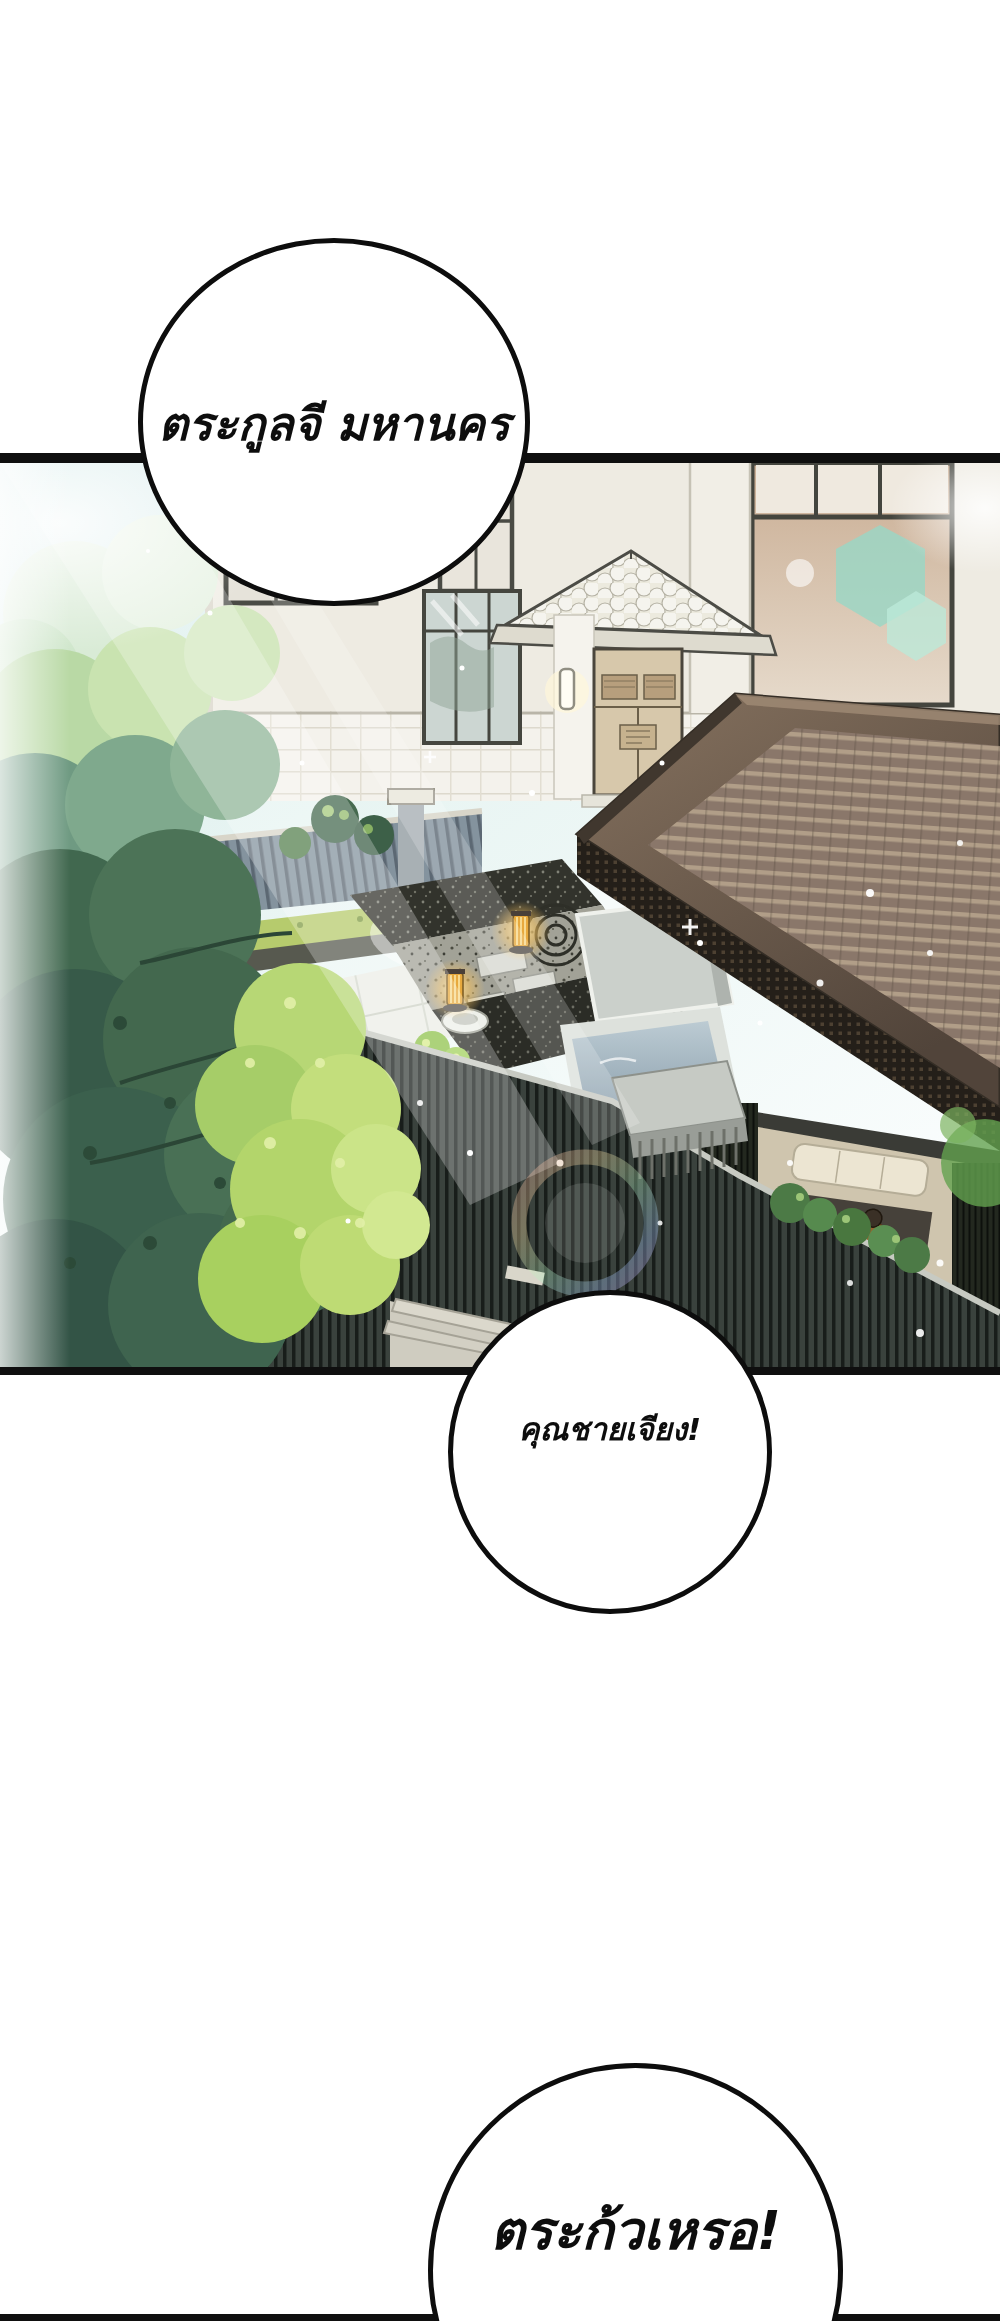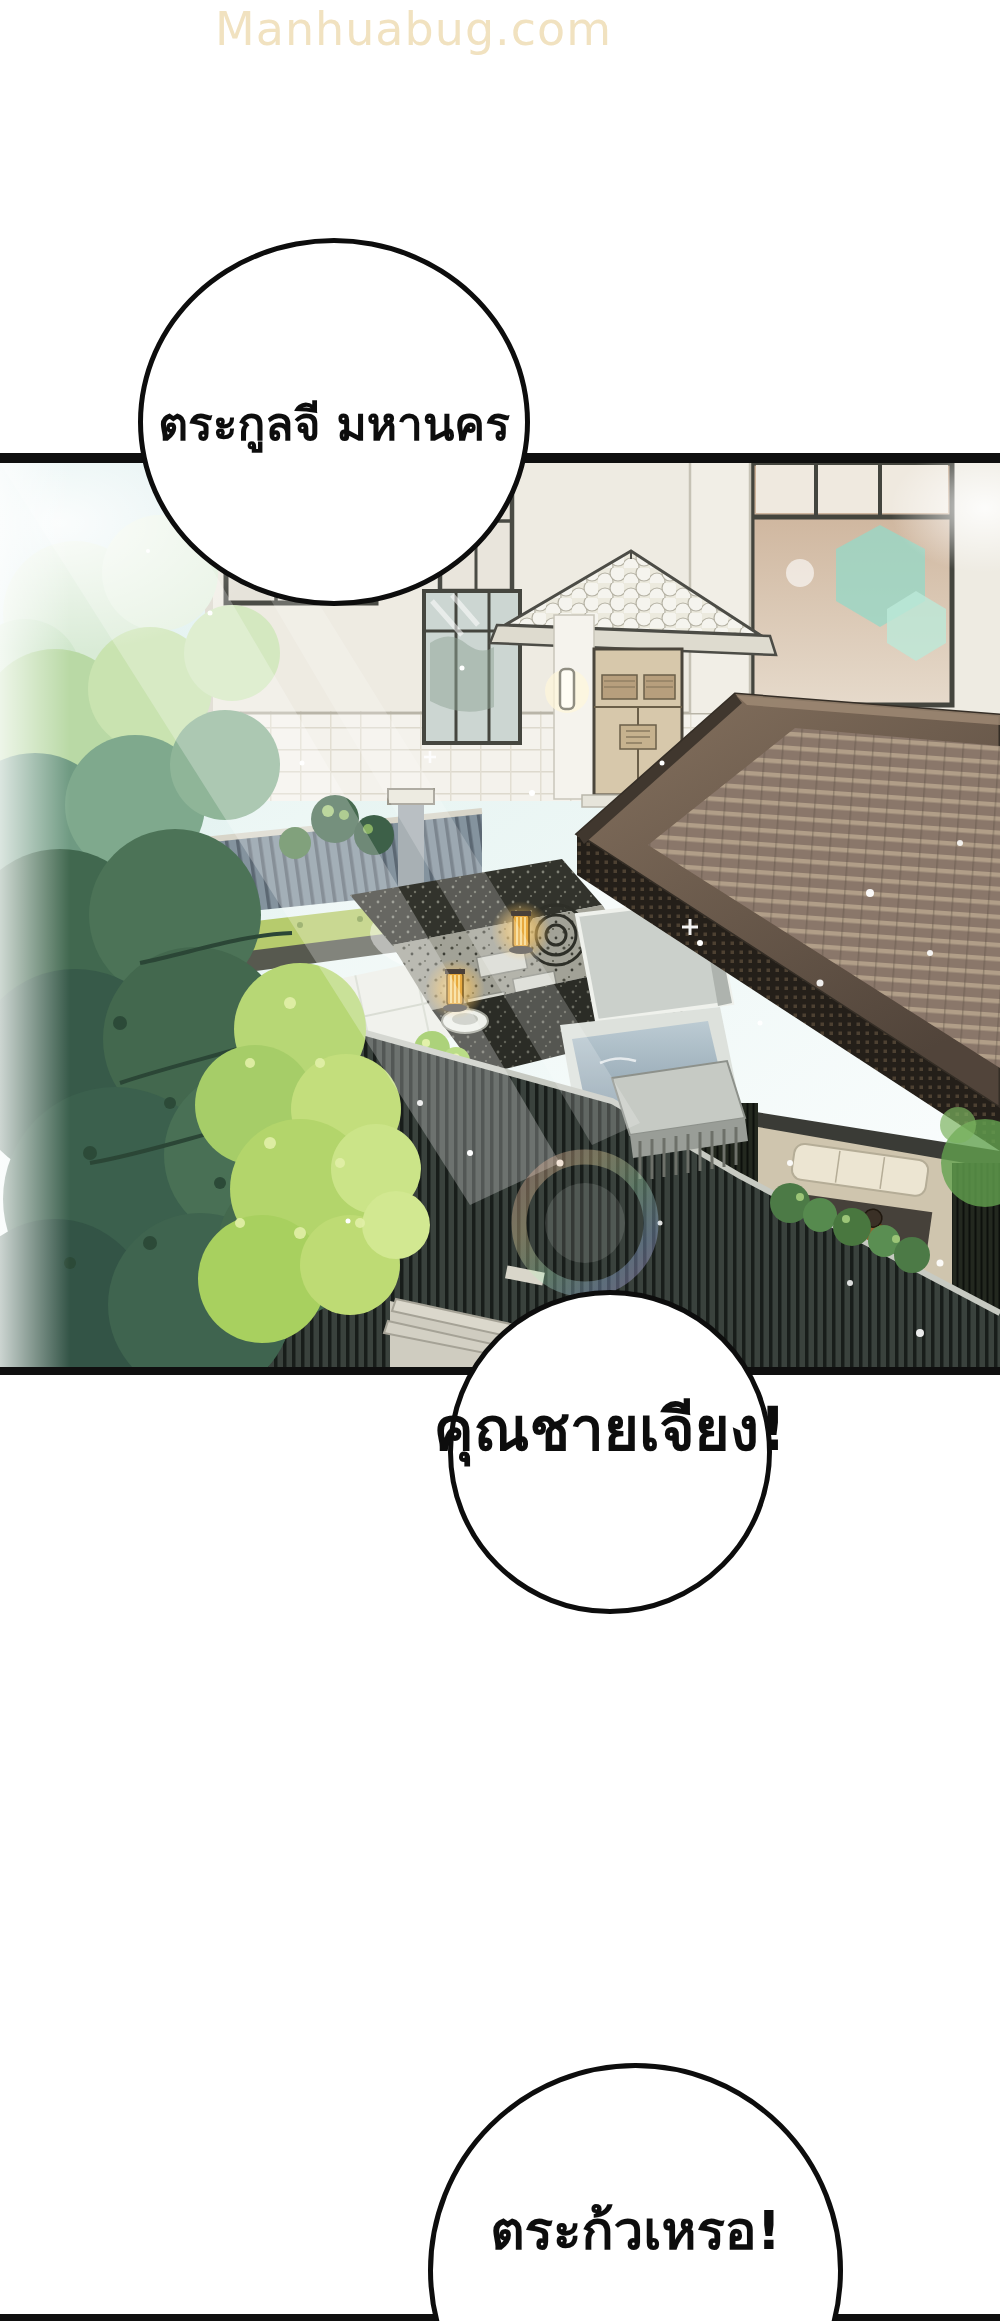--- a/index.html
+++ b/index.html
@@ -39,39 +39,39 @@
     border:5px solid #0d0d0d;
     border-radius:50%;
     display:flex;
     align-items:center;
     justify-content:center;
     text-align:center;
     color:#0d0d0d;
     font-weight:700;
     z-index:5;
     line-height:1.55;
+    font-style:italic;
   }
   .bubble span{display:block;white-space:nowrap;}
   .bubble-top{left:138px;top:238px;width:382px;height:352px;font-size:46px;padding-top:6px;}
-  .bubble-middle{left:448px;top:1290px;width:324px;height:324px;font-size:60px;padding-bottom:46px;box-sizing:border-box;}
+  .bubble-middle{left:448px;top:1290px;width:324px;height:324px;font-size:31px;padding-bottom:46px;box-sizing:border-box;}
   .bubble-bottom{left:428px;top:2063px;width:415px;height:415px;font-size:53px;padding-bottom:78px;box-sizing:border-box;}
   .bottom-divider{
     position:absolute;
     left:0;top:2314px;
     width:1000px;height:7px;
     background:#0f0f0f;
     z-index:3;
   }
 </style>
 </head>
 <body>
 
 <div class="page">
 
-  <div class="watermark">Manhuabug.com</div>
 
   <div class="panel">
     <svg viewBox="0 0 1000 904" preserveAspectRatio="none">
       <defs>
         <linearGradient id="skyGrad" x1="0" y1="0" x2="0.7" y2="1">
           <stop offset="0" stop-color="#d5ebea"></stop>
           <stop offset="0.45" stop-color="#e9f5f3"></stop>
           <stop offset="1" stop-color="#fafdfd"></stop>
         </linearGradient>
         <linearGradient id="brownGlass" x1="0" y1="0" x2="0" y2="1">

